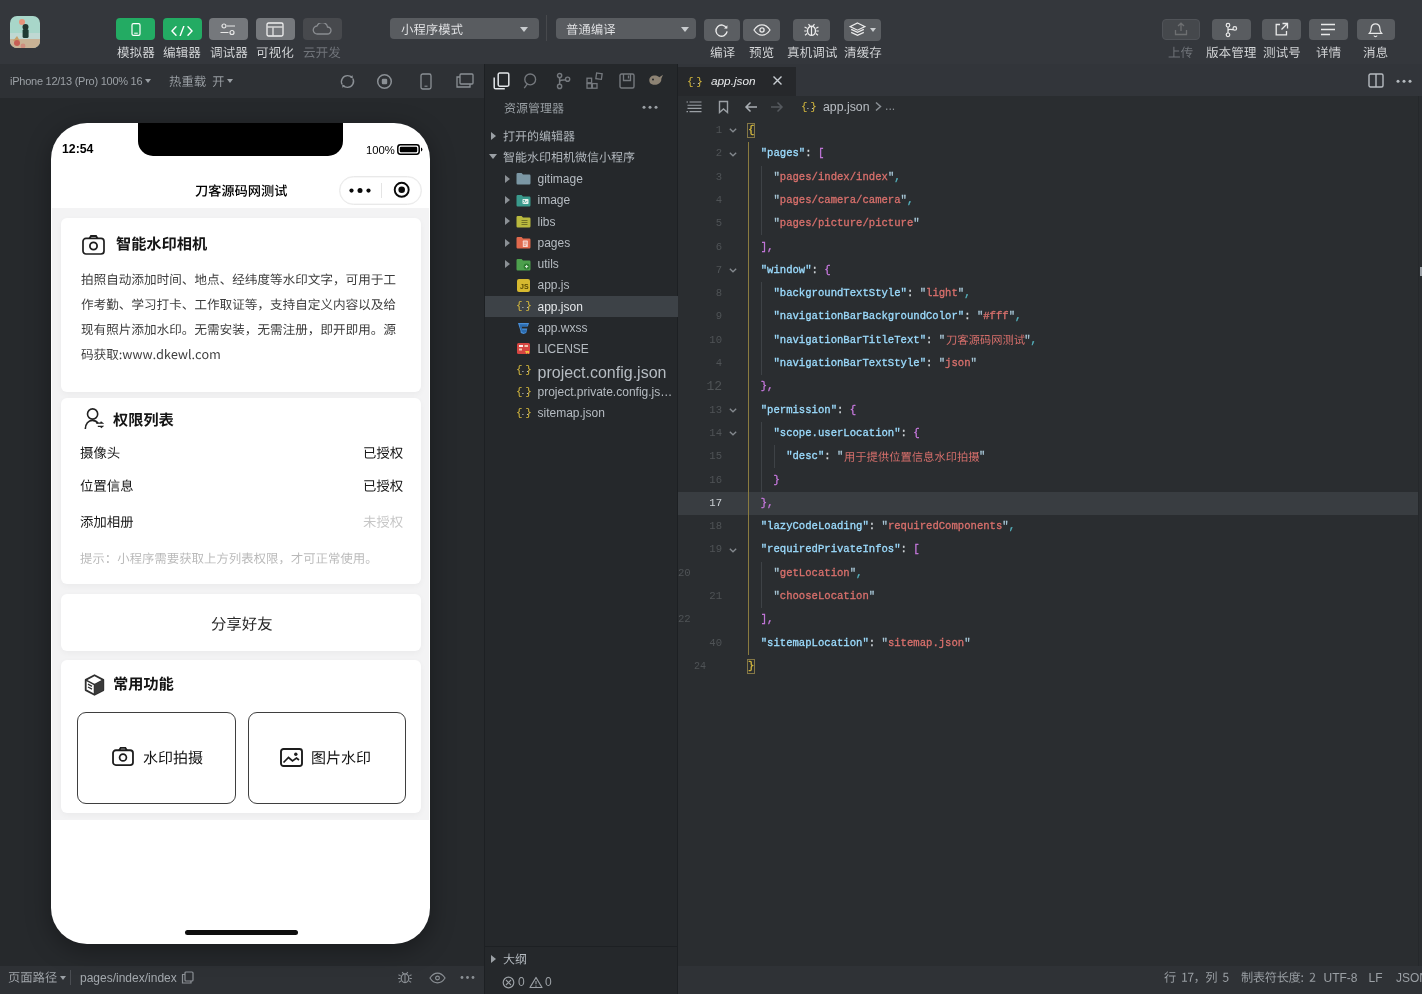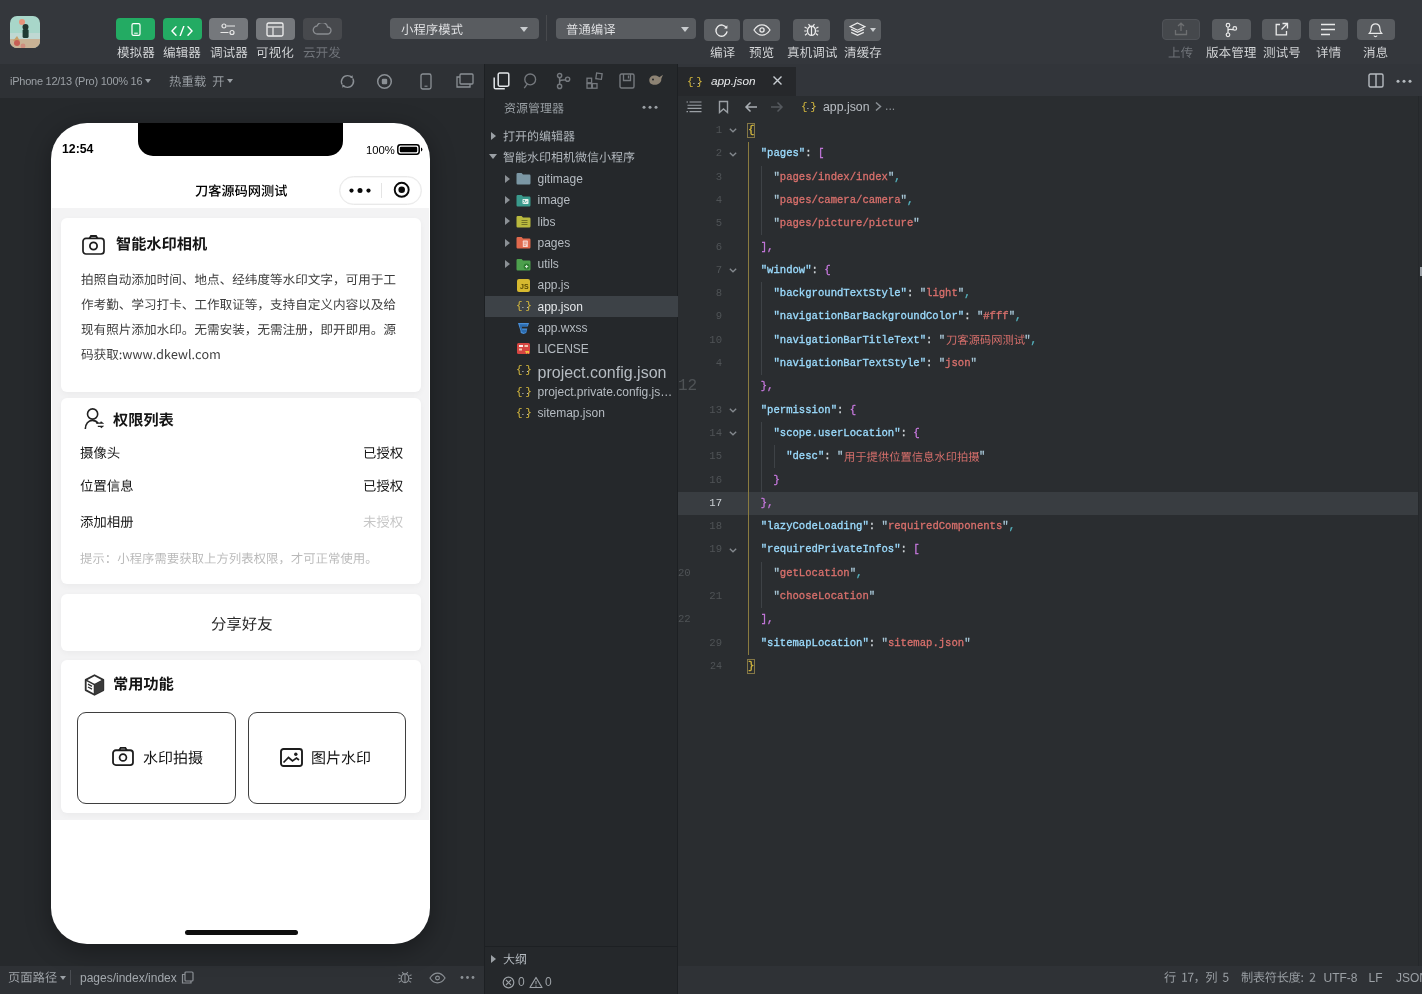--- a/index.html
+++ b/index.html
@@ -382,33 +382,33 @@
     <div class="ab" style="left:678px;top:142.3px;width:44px;text-align:right;font-family:'Liberation Mono',monospace;font-size:10.6px;line-height:23.3px;color:#4f5356">2</div>
     <div class="ab" style="left:678px;top:165.6px;width:44px;text-align:right;font-family:'Liberation Mono',monospace;font-size:10.6px;line-height:23.3px;color:#4f5356">3</div>
     <div class="ab" style="left:678px;top:188.9px;width:44px;text-align:right;font-family:'Liberation Mono',monospace;font-size:10.6px;line-height:23.3px;color:#4f5356">4</div>
     <div class="ab" style="left:678px;top:212.2px;width:44px;text-align:right;font-family:'Liberation Mono',monospace;font-size:10.6px;line-height:23.3px;color:#4f5356">5</div>
     <div class="ab" style="left:678px;top:235.5px;width:44px;text-align:right;font-family:'Liberation Mono',monospace;font-size:10.6px;line-height:23.3px;color:#4f5356">6</div>
     <div class="ab" style="left:678px;top:258.8px;width:44px;text-align:right;font-family:'Liberation Mono',monospace;font-size:10.6px;line-height:23.3px;color:#4f5356">7</div>
     <div class="ab" style="left:678px;top:282.1px;width:44px;text-align:right;font-family:'Liberation Mono',monospace;font-size:10.6px;line-height:23.3px;color:#4f5356">8</div>
     <div class="ab" style="left:678px;top:305.4px;width:44px;text-align:right;font-family:'Liberation Mono',monospace;font-size:10.6px;line-height:23.3px;color:#4f5356">9</div>
     <div class="ab" style="left:678px;top:328.7px;width:44px;text-align:right;font-family:'Liberation Mono',monospace;font-size:10.6px;line-height:23.3px;color:#4f5356">10</div>
     <div class="ab" style="left:678px;top:352.0px;width:44px;text-align:right;font-family:'Liberation Mono',monospace;font-size:10.6px;line-height:23.3px;color:#4f5356">4</div>
-    <div class="ab" style="left:678px;top:375.3px;width:44px;text-align:left;font-family:'Liberation Mono',monospace;font-size:16px;line-height:23.3px;color:#4f5356">12</div>
+    <div class="ab" style="left:678px;top:375.3px;width:44px;text-align:right;font-family:'Liberation Mono',monospace;font-size:13px;line-height:23.3px;color:#4f5356">12</div>
     <div class="ab" style="left:678px;top:398.6px;width:44px;text-align:right;font-family:'Liberation Mono',monospace;font-size:10.6px;line-height:23.3px;color:#4f5356">13</div>
     <div class="ab" style="left:678px;top:421.9px;width:44px;text-align:right;font-family:'Liberation Mono',monospace;font-size:10.6px;line-height:23.3px;color:#4f5356">14</div>
     <div class="ab" style="left:678px;top:445.2px;width:44px;text-align:right;font-family:'Liberation Mono',monospace;font-size:10.6px;line-height:23.3px;color:#4f5356">15</div>
     <div class="ab" style="left:678px;top:468.5px;width:44px;text-align:right;font-family:'Liberation Mono',monospace;font-size:10.6px;line-height:23.3px;color:#4f5356">16</div>
     <div class="ab" style="left:678px;top:491.8px;width:44px;text-align:right;font-family:Liberation Mono, monospace;font-size:10.6px;line-height:23.3px;color:#ccd1d5">17</div>
     <div class="ab" style="left:678px;top:515.1px;width:44px;text-align:right;font-family:'Liberation Mono',monospace;font-size:10.6px;line-height:23.3px;color:#4f5356">18</div>
     <div class="ab" style="left:678px;top:538.4px;width:44px;text-align:right;font-family:'Liberation Mono',monospace;font-size:10.6px;line-height:23.3px;color:#4f5356">19</div>
     <div class="ab" style="left:678px;top:561.7px;width:44px;text-align:left;font-family:'Liberation Mono',monospace;font-size:10.6px;line-height:23.3px;color:#4f5356">20</div>
     <div class="ab" style="left:678px;top:585.0px;width:44px;text-align:right;font-family:'Liberation Mono',monospace;font-size:10.6px;line-height:23.3px;color:#4f5356">21</div>
     <div class="ab" style="left:678px;top:608.3px;width:44px;text-align:left;font-family:'Liberation Mono',monospace;font-size:10.6px;line-height:23.3px;color:#4f5356">22</div>
-    <div class="ab" style="left:678px;top:631.6px;width:44px;text-align:right;font-family:'Liberation Mono',monospace;font-size:10.6px;line-height:23.3px;color:#4f5356">29</div>
-    <div class="ab" style="left:678px;top:654.9px;width:44px;text-align:right;font-family:Liberation Mono, monospace;font-size:10px;line-height:23.3px;color:#4f5356">24</div>
+    <div class="ab" style="left:678px;top:631.6px;width:44px;text-align:right;font-family:'Liberation Mono',monospace;font-size:10.6px;line-height:23.3px;color:#4f5356">40</div>
+    <div class="ab" style="left:678px;top:654.9px;width:44px;text-align:center;font-family:Liberation Mono, monospace;font-size:10px;line-height:23.3px;color:#4f5356">24</div>
     <svg class="ab" style="left:728px;top:127.3px" width="10" height="7" viewBox="0 0 10 7">
       <path d="M1.8 1.8L5 4.8L8.2 1.8" fill="none" stroke="#84898e" stroke-width="1.3"></path>
     </svg>
     <svg class="ab" style="left:728px;top:150.6px" width="10" height="7" viewBox="0 0 10 7">
       <path d="M1.8 1.8L5 4.8L8.2 1.8" fill="none" stroke="#84898e" stroke-width="1.3"></path>
     </svg>
     <svg class="ab" style="left:728px;top:267.1px" width="10" height="7" viewBox="0 0 10 7">
       <path d="M1.8 1.8L5 4.8L8.2 1.8" fill="none" stroke="#84898e" stroke-width="1.3"></path>
     </svg>
     <svg class="ab" style="left:728px;top:406.9px" width="10" height="7" viewBox="0 0 10 7">

